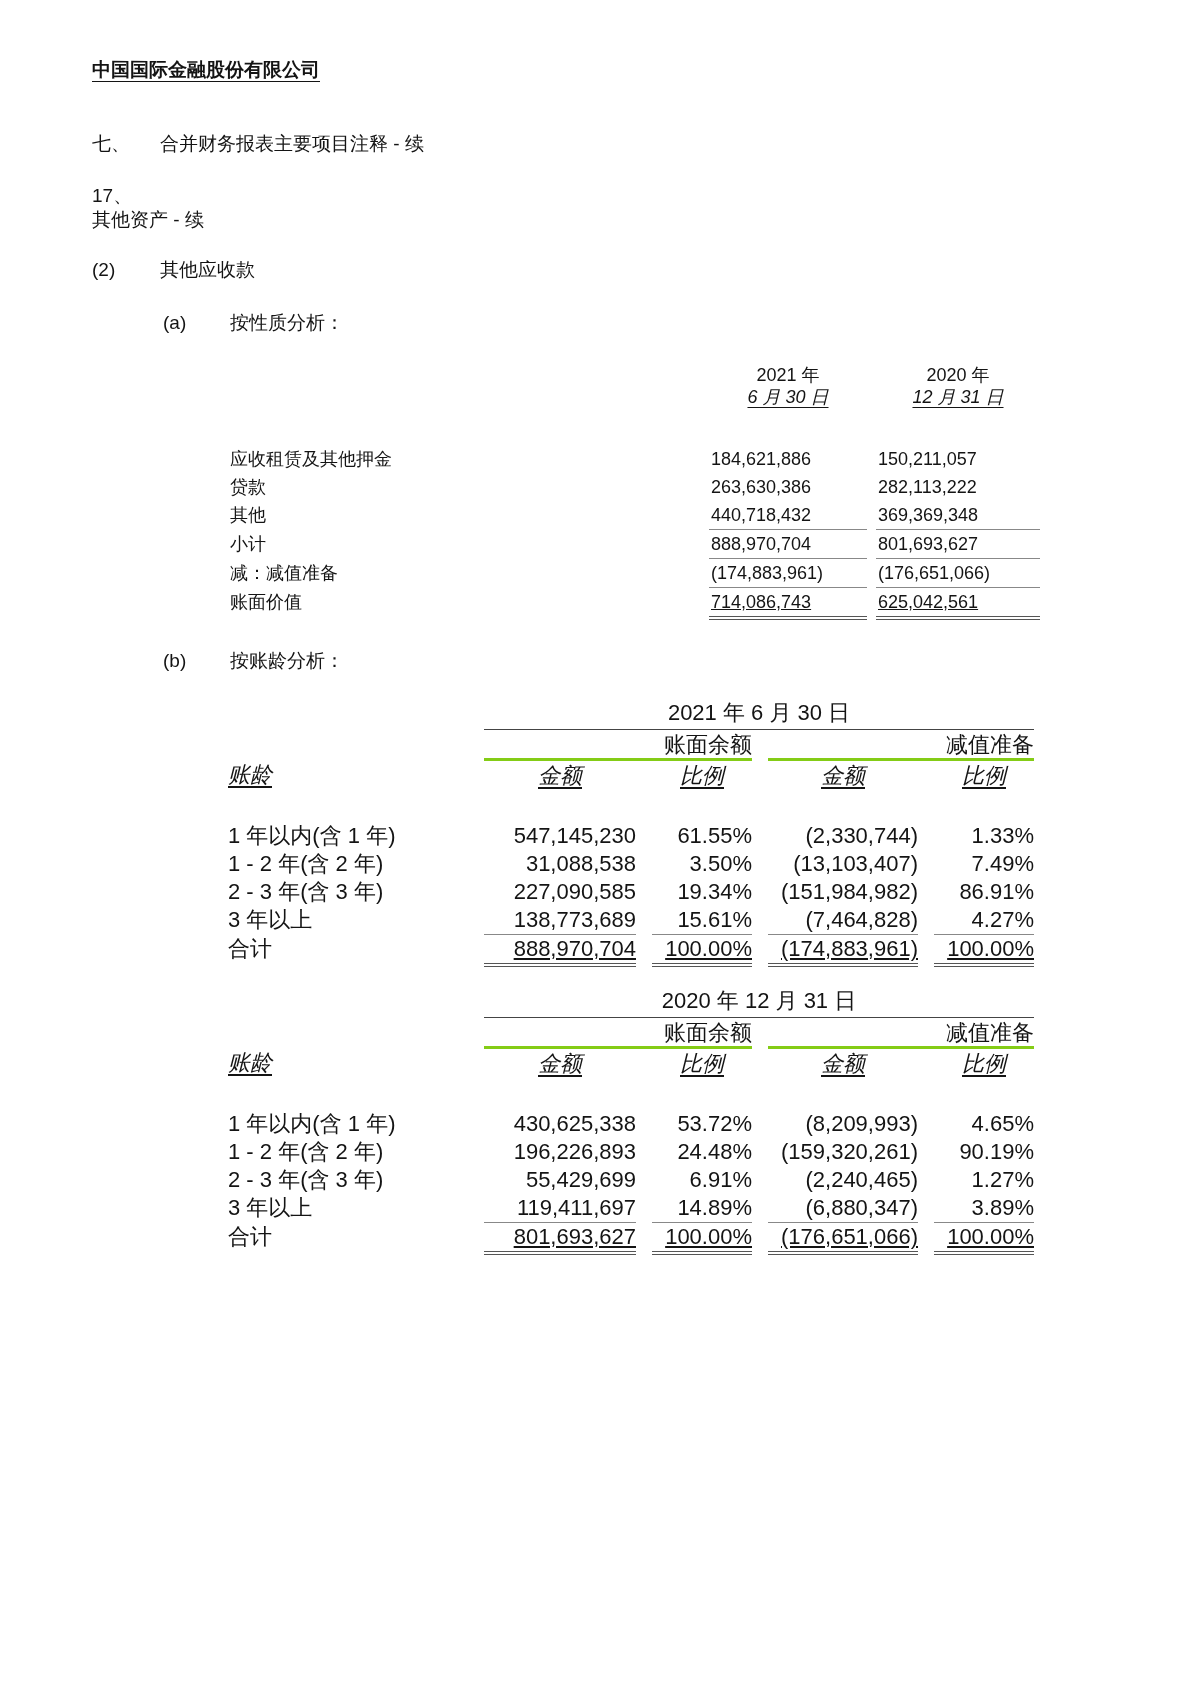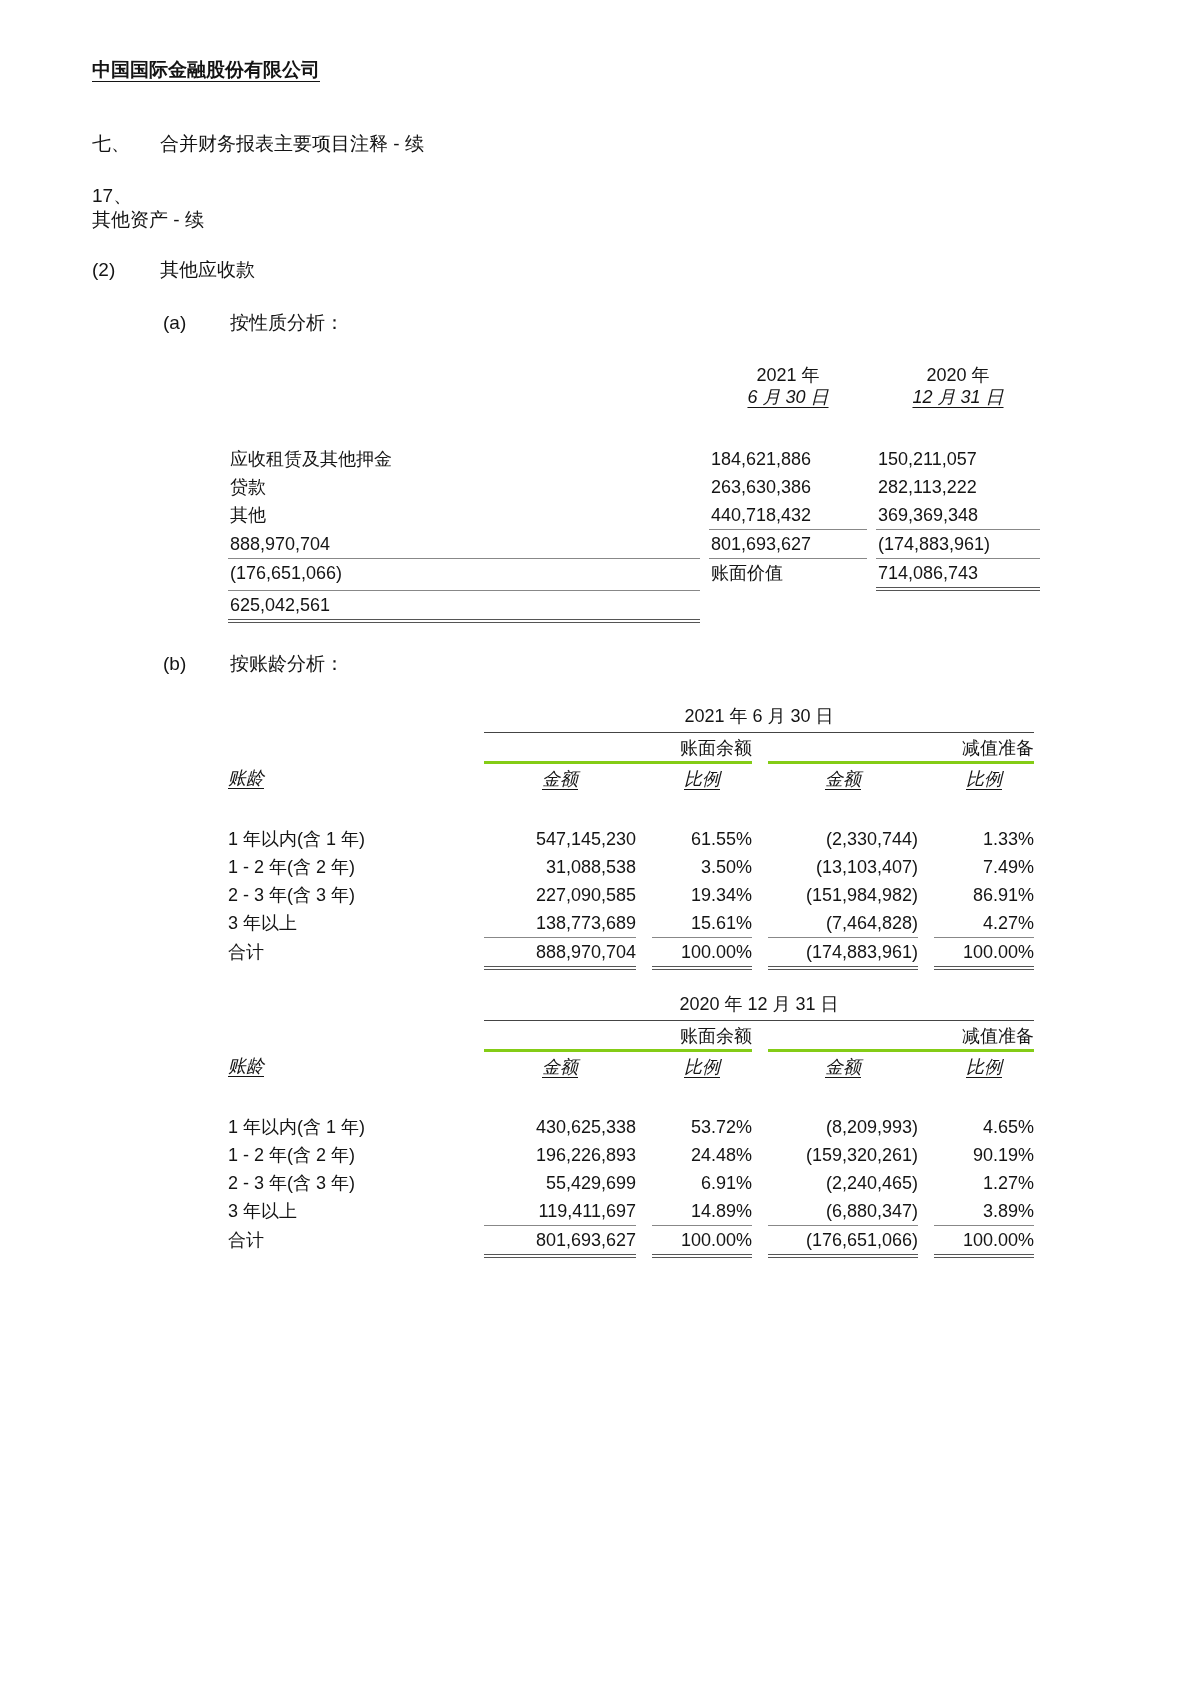--- a/index.html
+++ b/index.html
@@ -35,34 +35,34 @@
   }
   .tableA .c { padding:3px 2px; }
   .tableA .hdr { text-align:center; }
   .tableA .num { text-align:left; }
   .tableA .spA { grid-column:1/4; height:34px; }
 
   
   .tableB {
     margin:26px 0 0 228px;
     display:grid; grid-template-columns:240px 152px 100px 150px 100px; column-gap:16px;
-    font-size:18px; line-height:22px;
+    font-size:22px; line-height:22px;
   }
   .tableB .c { padding:3px 0; }
   .tableB .num { text-align:right; }
   .tableB .title { grid-column:2/6; text-align:center; border-bottom:1px solid #444; padding-bottom:5px; }
   .tableB .g1 { grid-column:2/4; }
   .tableB .g2 { grid-column:4/6; }
   .tableB .grp { text-align:right; border-bottom:3px solid #84cc16; padding-top:4px; padding-bottom:2px; }
   .tableB .ch { text-align:center; padding-top:4px; }
   .tableB .spB { grid-column:1/6; height:32px; }
   .tableB.second { margin-top:20px; }
 
   .rl { border-bottom:1px solid #888; }         
-  .rd { border-bottom:4px double #555; }        
+  .rd { border-bottom:4px double #555;text-decoration:underline; }        
 
   .footer {
     position:absolute; top:1602px; left:0; width:100%;
     text-align:center; font-size:18px;
   }
 </style>
 </head>
 <body>
 
 <div class="page">
@@ -108,23 +108,25 @@
     <div class="c num">150,211,057</div>
 
     <div class="c lbl">贷款</div>
     <div class="c num">263,630,386</div>
     <div class="c num">282,113,222</div>
 
     <div class="c lbl">其他</div>
     <div class="c num rl">440,718,432</div>
     <div class="c num rl">369,369,348</div>
 
+    <div class="c lbl">小计</div>
     <div class="c num rl">888,970,704</div>
     <div class="c num rl">801,693,627</div>
 
+    <div class="c lbl">减：减值准备</div>
     <div class="c num rl">(174,883,961)</div>
     <div class="c num rl">(176,651,066)</div>
 
     <div class="c lbl">账面价值</div>
     <div class="c num rd">714,086,743</div>
     <div class="c num rd">625,042,561</div>
   </div>
 
   <div class="hline lv2 mt-part">
     <span class="no">(b)</span>

